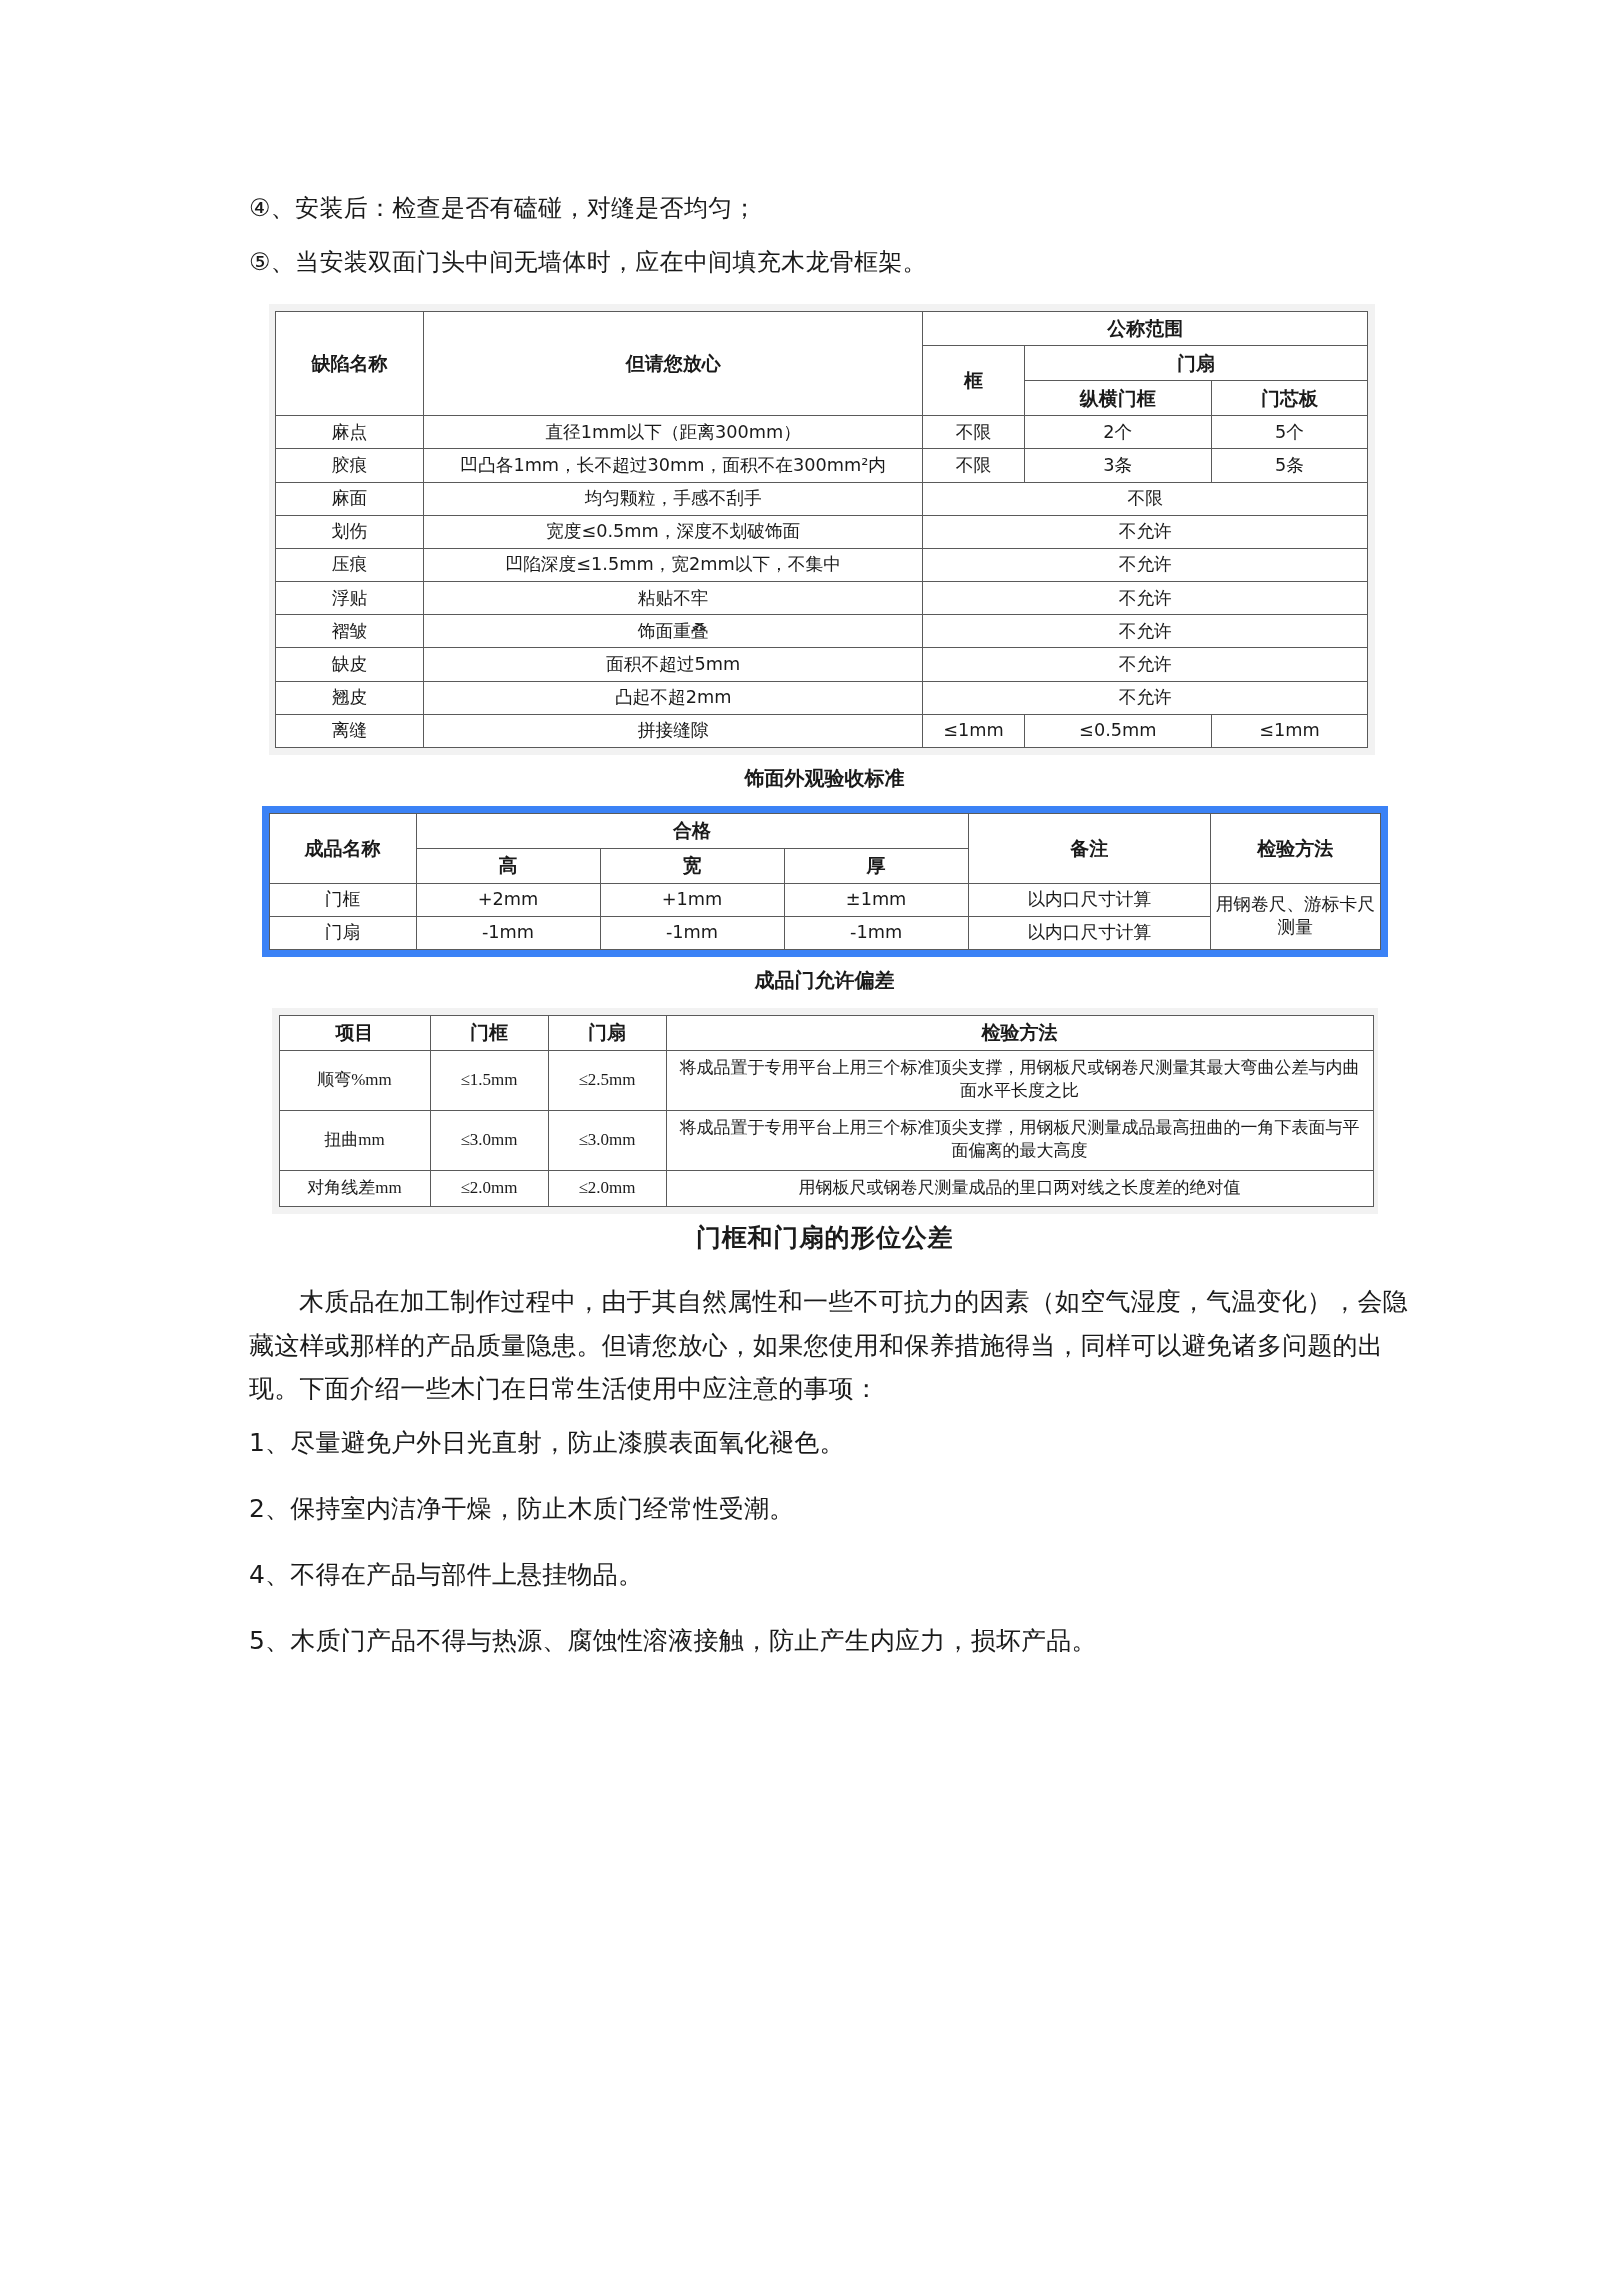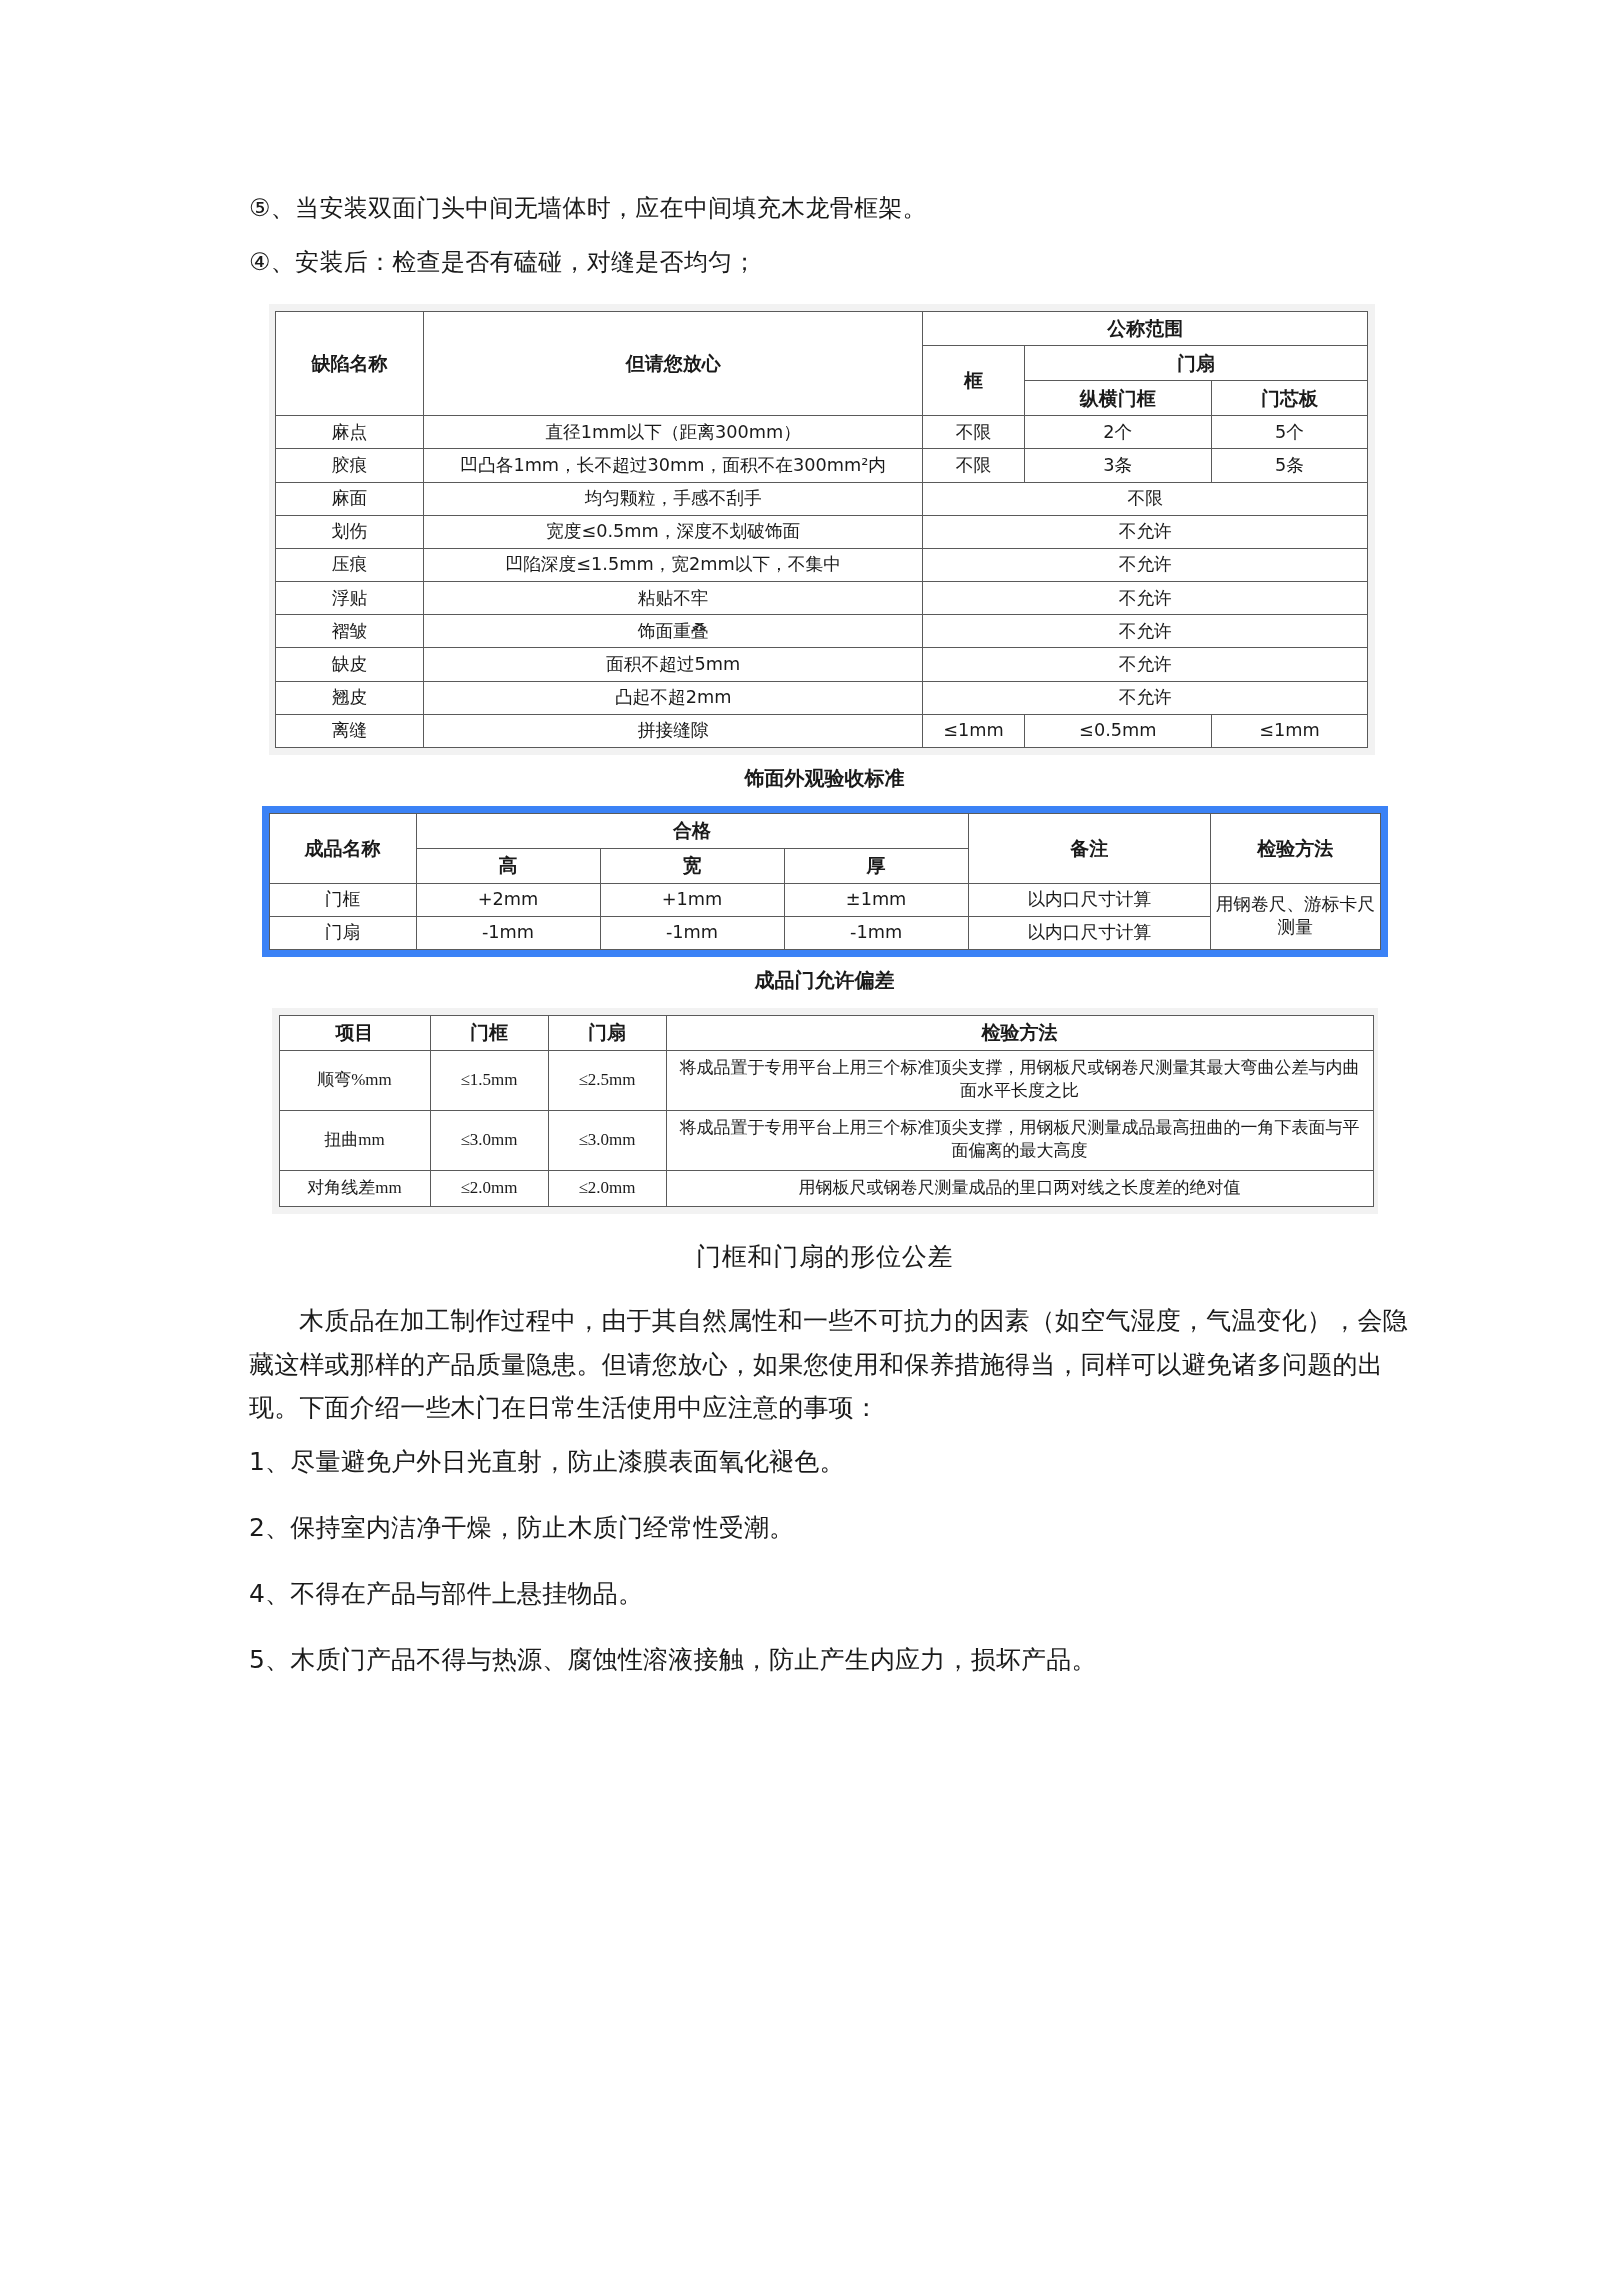--- a/index.html
+++ b/index.html
@@ -87,40 +87,40 @@
     width: 1106px;
     margin: 0 0 0 23px;
     box-sizing: border-box;
   }
   .t3 { width: 1093px; font-family: Liberation Serif, serif; }
   .t3 td { font-size: 17px; }
   .t3 .method { padding: 6.5px 9.2px; line-height: 1.35; }
   .caption3 {
     text-align: center;
     font-size: 25px;
-    font-weight: normal;
-    margin: 26px 0 26px 0;
+    font-weight: bold;
+    margin: 7px 0 26px 0;
     width: 1112px;
     margin-left: 19.6px;
     letter-spacing: 0.7px;
   }
   h2.section {
     font-size: 31px;
     font-weight: bold;
     margin: 29px 0 22px -26px;
     letter-spacing: 1.3px;
   }
 </style>
 </head>
 <body>
 
 <div class="page">
 
+  <p class="para">④、安装后：检查是否有磕碰，对缝是否均匀；</p>
   <p class="para">⑤、当安装双面门头中间无墙体时，应在中间填充木龙骨框架。</p>
-  <p class="para">④、安装后：检查是否有磕碰，对缝是否均匀；</p>
 
   <div class="wrap1">
     <table class="tbl t1">
       <colgroup>
         <col style="width:124px">
         <col style="width:419px">
         <col style="width:85px">
         <col style="width:157px">
         <col style="width:131px">
       </colgroup>

